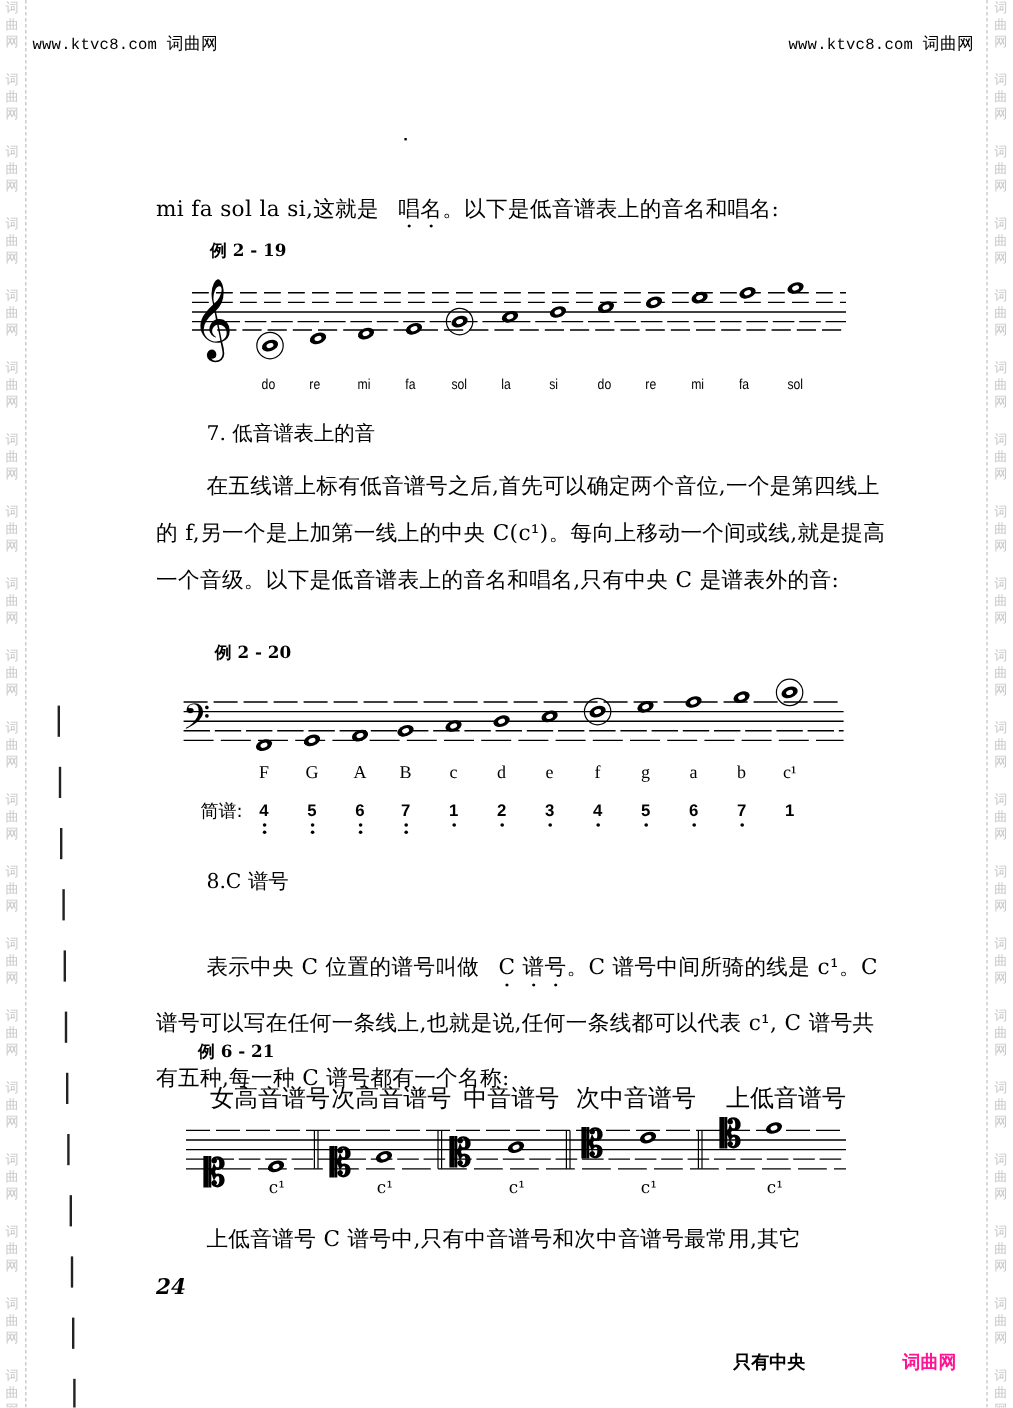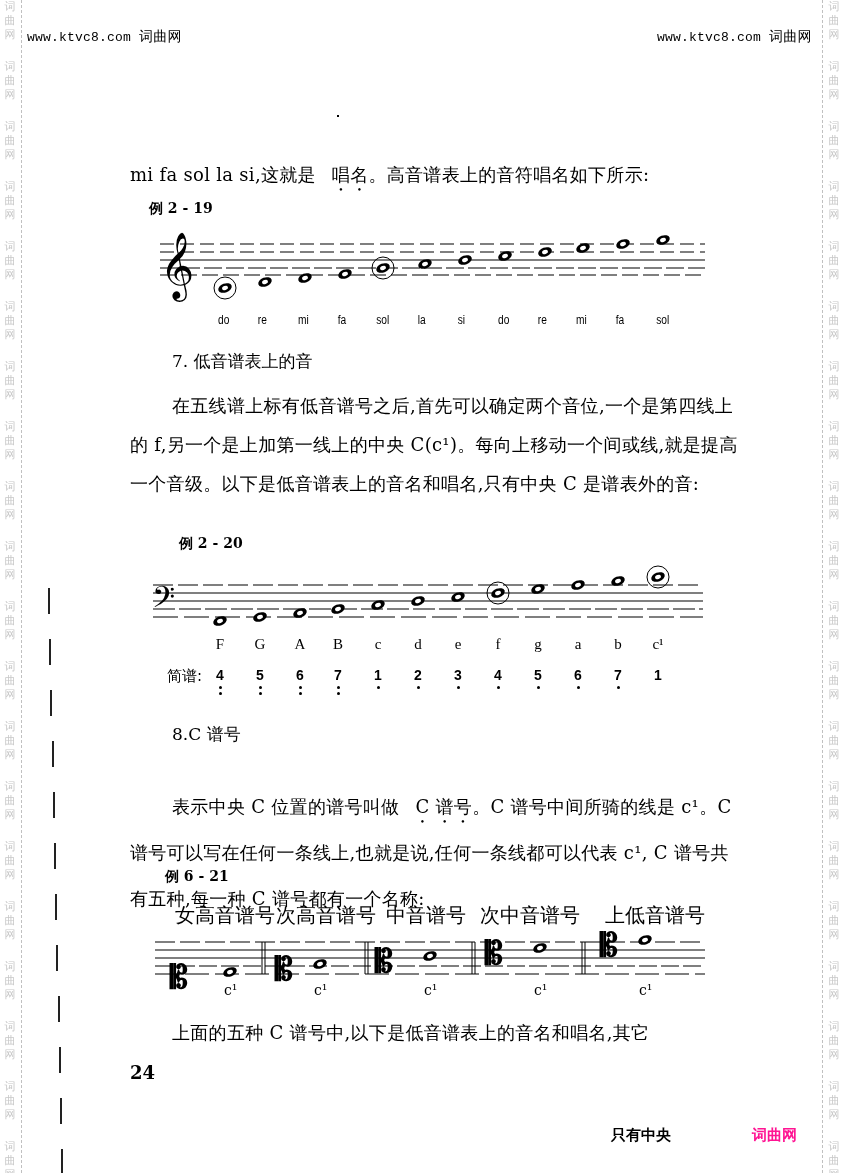--- a/index.html
+++ b/index.html
@@ -18,21 +18,21 @@
   .para { position:absolute; left:130px; width:610px; font-size:18px; line-height:34px; letter-spacing:0.3px; }
   .indent { text-indent:42px; }
   .ex-label { position:absolute; font-size:14px; font-weight:bold; }
   .section { position:absolute; font-size:17px; }
   .emph { text-emphasis: dot; -webkit-text-emphasis: dot; text-emphasis-position: under; margin-left: 16px; -webkit-text-emphasis-position: under; }
   .syll { position:absolute; font-size:12px; font-family:"Liberation Sans", sans-serif; transform:scaleX(0.85); }
   .notename { position:absolute; font-size:15px; font-family:"Liberation Serif", serif; text-align:center; width:20px; }
   .jp { position:absolute; font-size:14px; font-weight:bold; font-family:"Liberation Sans", sans-serif; text-align:center; width:16px; }
   .cl-name { position:absolute; font-size:20px; }
   .c1 { position:absolute; font-size:14px; }
-  .pg { position:absolute; left:130px; top:1062px; font-size:18px; font-weight:bold; }
+  .pg { position:absolute; left:130px; top:1062px; font-size:18px; font-weight:bold;font-style:italic; }
   .src { position:absolute; top:1126px; font-size:15px; font-weight:bold; font-family:"DejaVu Sans", sans-serif; }
   .margin-bar { position:absolute; width:2px; height:26px; background:#222; }
 </style>
 </head>
 <body>
 
 <div class="wm-col left" id="wmL">
     <span class="grp">词<br>曲<br>网</span>
     <span class="grp">词<br>曲<br>网</span>
     <span class="grp">词<br>曲<br>网</span>
@@ -84,24 +84,24 @@
   <span class="cn">词曲网</span>
 </div>
 <div class="hdr" style="left:657px">
   <span>www.ktvc8.com</span>
   <span class="cn">词曲网</span>
 </div>
 
 <div class="abs" style="left:337px;top:115px;width:2px;height:2px;background:#000"></div>
 
 <div class="para" style="top:158px">
-  <span>mi fa sol la si,这就是</span><span class="emph">唱名</span><span>。高音谱表上的音符唱名如下所示:</span>
+  <span>mi fa sol la si,这就是</span><span class="emph">唱名</span><span>。以下是低音谱表上的音名和唱名:</span>
 </div>
 
-<div class="ex-label" style="left:149px;top:200px">例 2 - 19</div>
+<div class="ex-label" style="left:175px;top:200px">例 2 - 19</div>
 <svg class="abs" style="left:150px;top:230px" width="560" height="75">
   <g stroke="#000" stroke-width="1.2">
     <line x1="10" y1="14" x2="555" y2="14" stroke-dasharray="14 6"></line>
     <line x1="10" y1="22" x2="555" y2="22" stroke-dasharray="14 6"></line>
     <line x1="10" y1="30" x2="555" y2="30"></line>
     <line x1="10" y1="38" x2="555" y2="38" stroke-dasharray="18 4"></line>
     <line x1="10" y1="45" x2="555" y2="45" stroke-dasharray="16 5"></line>
   </g>
   <text x="10" y="55" font-size="58" font-family="DejaVu Sans, sans-serif">𝄞</text>
   <g fill="#000" id="trebleNotes">
@@ -283,21 +283,21 @@
     </g>
 </svg>
 <div id="cNotes">
     <div class="c1" style="left:224px;top:982px">c¹</div>
     <div class="c1" style="left:314px;top:982px">c¹</div>
     <div class="c1" style="left:424px;top:982px">c¹</div>
     <div class="c1" style="left:534px;top:982px">c¹</div>
     <div class="c1" style="left:639px;top:982px">c¹</div>
   </div>
 
-<div class="para indent" style="top:1016px">上面的五种 C 谱号中,以下是低音谱表上的音名和唱名,其它</div>
+<div class="para indent" style="top:1016px">上低音谱号 C 谱号中,只有中音谱号和次中音谱号最常用,其它</div>
 <div class="pg">24</div>
 
 <div id="bars">
     <div class="margin-bar" style="left: 48px; top: 588px;"></div>
     <div class="margin-bar" style="left: 49.2px; top: 639px;"></div>
     <div class="margin-bar" style="left: 50.4px; top: 690px;"></div>
     <div class="margin-bar" style="left: 51.6px; top: 741px;"></div>
     <div class="margin-bar" style="left: 52.8px; top: 792px;"></div>
     <div class="margin-bar" style="left: 54px; top: 843px;"></div>
     <div class="margin-bar" style="left: 55.2px; top: 894px;"></div>

